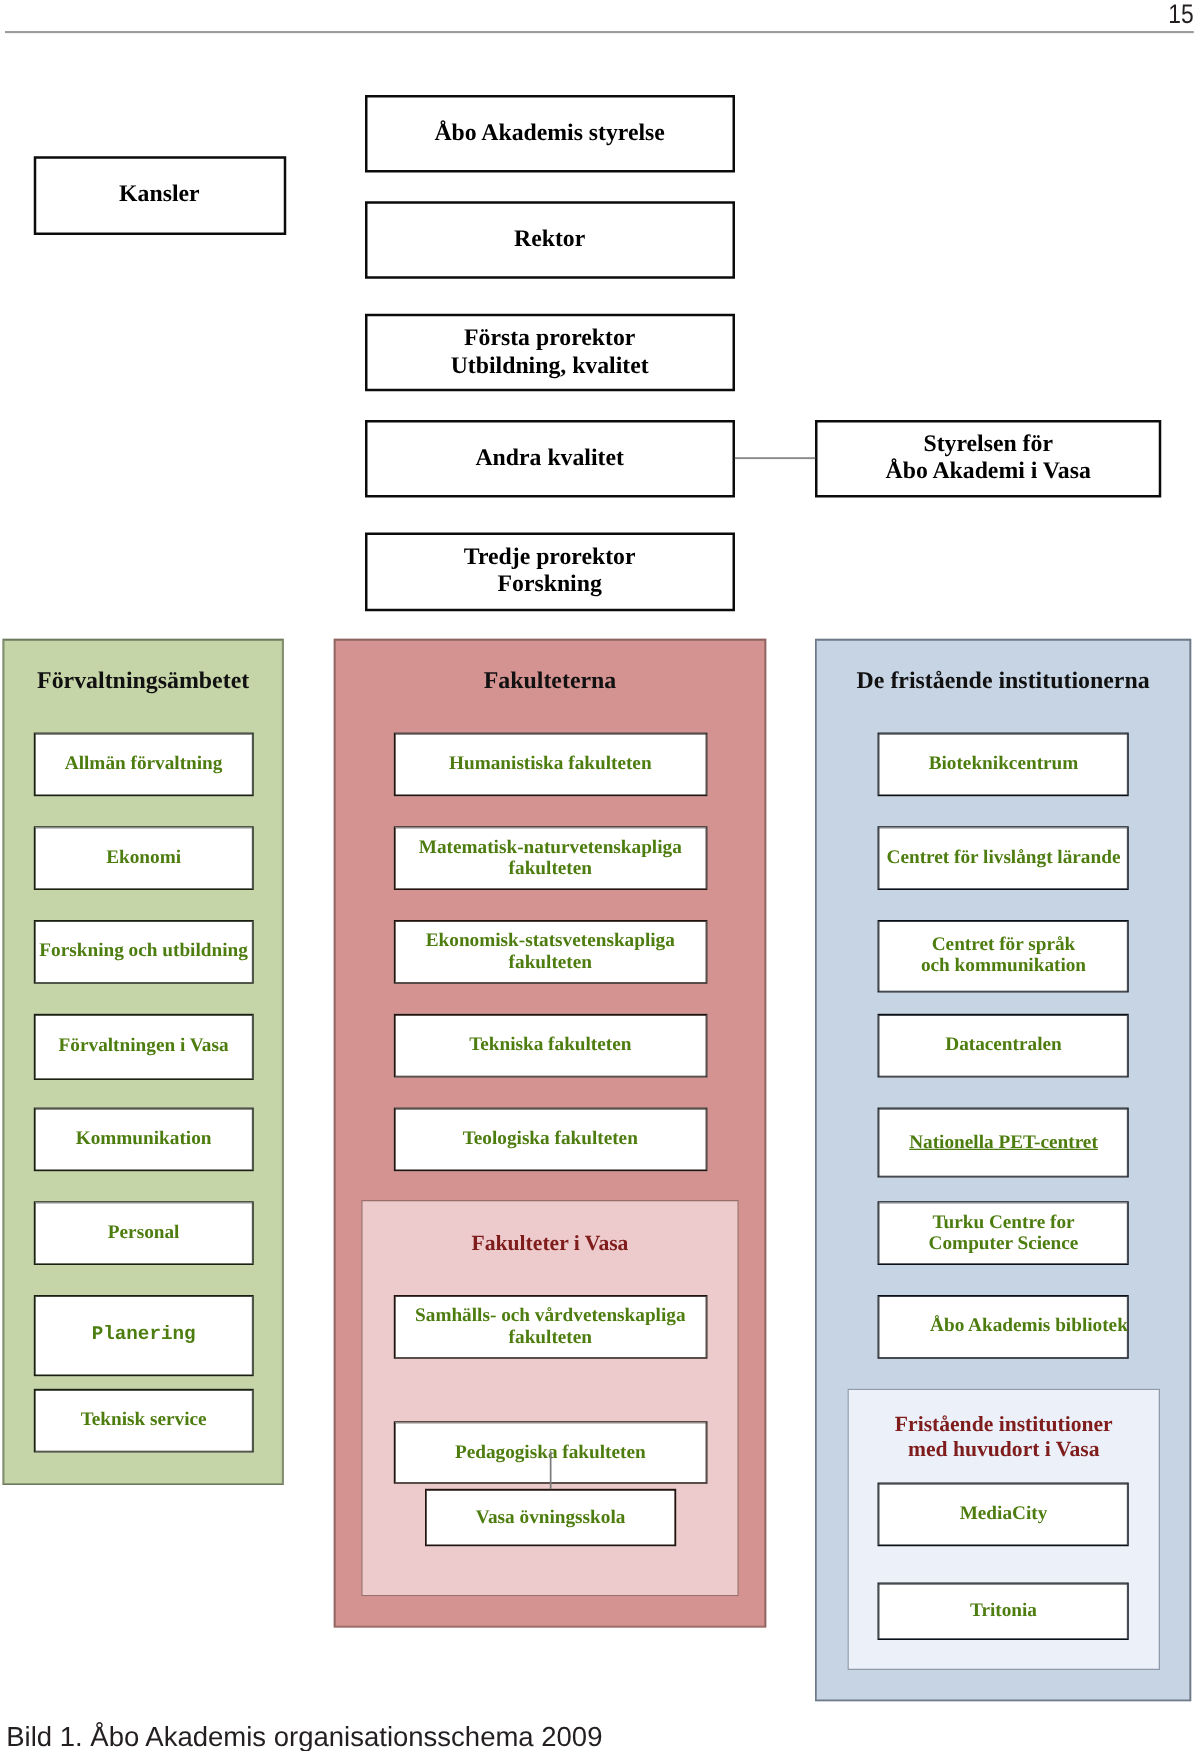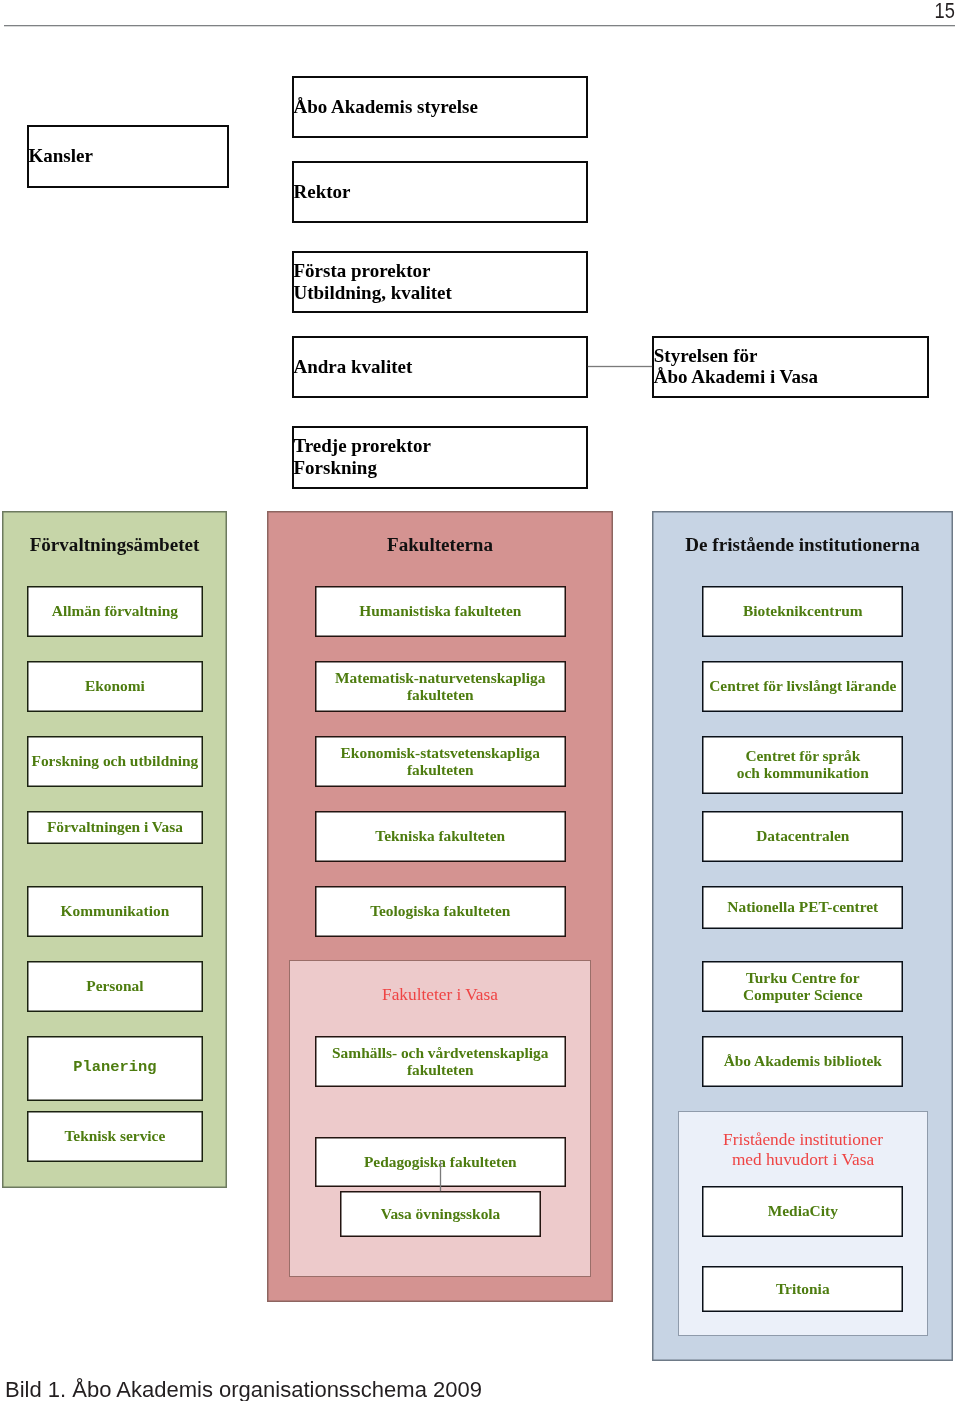--- a/index.html
+++ b/index.html
@@ -6,36 +6,36 @@
   html,body{margin:0;padding:0;}
   body{width:960px;height:1401px;background:#ffffff;position:relative;overflow:hidden;
        font-family:"Liberation Serif",serif;color:#000;
        -webkit-font-smoothing:antialiased;transform:translateZ(0);}
 
   #page-number{position:absolute;right:5.5px;top:-1.5px;font-family:"Liberation Sans",sans-serif;
       font-size:21.5px;color:#231f20;transform:scaleX(0.85);transform-origin:100% 50%;}
   #header-rule{position:absolute;left:4px;top:24.5px;width:951px;height:1px;background:#7e8184;box-shadow:0 0.55px 0 0 rgba(126,129,132,0.55);}
 
   .node{position:absolute;box-sizing:border-box;background:#ffffff;border:2px solid #0b0b0b;
-        display:flex;flex-direction:column;align-items:flex-start;justify-content:center;
+        display:flex;flex-direction:column;align-items:center;justify-content:center;
         text-align:center;font-weight:bold;font-size:19px;line-height:21.5px;color:#000;}
   .node .ln{display:block;position:relative;top:-0.5px;}
 
   .panel{position:absolute;box-sizing:border-box;}
   .panel-administration{background:#c6d5a8;border:1px solid #6d7a5f;box-shadow:inset 0 0 0 0.5px #6d7a5f;}
   .panel-faculties{background:#d49391;border:1px solid #8d6560;box-shadow:inset 0 0 0 0.5px #8d6560;}
   .panel-institutions{background:#c7d4e4;border:1px solid #6e7a87;box-shadow:inset 0 0 0 0.5px #6e7a87;}
   .subpanel{position:absolute;box-sizing:border-box;}
   .subpanel-faculties-vasa{background:#edcacb;border:1px solid #9a6e69;}
   .subpanel-institutions-vasa{background:#ebf0f9;border:1px solid #8f9bab;}
 
   .panel-title{position:absolute;text-align:center;
       font-weight:bold;font-size:19.1px;line-height:21.5px;color:#111;}
   .subpanel-title{position:absolute;text-align:center;
-      font-weight:normal;font-size:17.3px;line-height:19.2px;color:#ef4444;}
+      font-weight:bold;font-size:17.3px;line-height:19.2px;color:#7f1d1d;}
   .subpanel-title .ln{display:block;}
 
   .cell{position:absolute;box-sizing:border-box;background:#ffffff;
         display:flex;flex-direction:column;align-items:center;justify-content:center;
         text-align:center;font-weight:bold;font-size:15.4px;line-height:17px;color:#4d7c0f;}
   .cell .ln{display:block;position:relative;top:-1px;}
   .cell-administration{border:1px solid #1a2110;box-shadow:inset 0 0 0 0.5px #1a2110;}
   .cell-faculties{border:1px solid #231410;box-shadow:inset 0 0 0 0.5px #231410;}
   .cell-institutions{border:1px solid #0a1018;box-shadow:inset 0 0 0 0.5px #0a1018;}
 
@@ -94,21 +94,21 @@
   <div class="cells">
     <div class="cell cell-administration" style="left: 26.8px; top: 586px; width: 176.2px; height: 51px;">
       <span class="ln">Allmän förvaltning</span>
     </div>
     <div class="cell cell-administration" style="left: 26.8px; top: 661px; width: 176.2px; height: 51px;">
       <span class="ln">Ekonomi</span>
     </div>
     <div class="cell cell-administration" style="left: 26.8px; top: 736px; width: 176.2px; height: 51px;">
       <span class="ln">Forskning och utbildning</span>
     </div>
-    <div class="cell cell-administration" style="left: 26.8px; top: 811px; width: 176.2px; height: 33px;">
+    <div class="cell cell-administration" style="left: 26.8px; top: 811px; width: 176.2px; height: 53px;">
       <span class="ln">Förvaltningen i Vasa</span>
     </div>
     <div class="cell cell-administration" style="left: 26.8px; top: 886px; width: 176.2px; height: 51px;">
       <span class="ln">Kommunikation</span>
     </div>
     <div class="cell cell-administration" style="left: 26.8px; top: 961px; width: 176.2px; height: 51px;">
       <span class="ln">Personal</span>
     </div>
     <div class="cell cell-administration" style="left: 26.8px; top: 1036px; width: 176.2px; height: 65px; font-family: Liberation Mono, monospace;">
       <span class="ln">Planering</span>
@@ -156,28 +156,28 @@
     <div class="cell cell-institutions" style="left: 702.3px; top: 661px; width: 201px; height: 51px;">
       <span class="ln">Centret för livslångt lärande</span>
     </div>
     <div class="cell cell-institutions" style="left: 702.3px; top: 736px; width: 201px; height: 58px;">
       <span class="ln">Centret för språk</span>
       <span class="ln">och kommunikation</span>
     </div>
     <div class="cell cell-institutions" style="left: 702.3px; top: 811px; width: 201px; height: 51px;">
       <span class="ln">Datacentralen</span>
     </div>
-    <div class="cell cell-institutions" style="left: 702.3px; top: 886px; width: 201px; height: 43px;">
+    <div class="cell cell-institutions" style="left: 702.3px; top: 886px; width: 201px; height: 56px; text-decoration: underline;">
       <span class="ln">Nationella PET-centret</span>
     </div>
     <div class="cell cell-institutions" style="left: 702.3px; top: 961px; width: 201px; height: 51px;">
       <span class="ln">Turku Centre for</span>
       <span class="ln">Computer Science</span>
     </div>
-    <div class="cell cell-institutions" style="left: 702.3px; top: 1036px; width: 201px; height: 51px;">
+    <div class="cell cell-institutions" style="left: 702.3px; top: 1036px; width: 201px; height: 51px; align-items: flex-end;">
       <span class="ln">Åbo Akademis bibliotek</span>
     </div>
   </div>
   <div class="cells">
     <div class="cell cell-institutions" style="left: 702.3px; top: 1186px; width: 201px; height: 51px;">
       <span class="ln">MediaCity</span>
     </div>
     <div class="cell cell-institutions" style="left: 702.3px; top: 1266px; width: 201px; height: 46px;">
       <span class="ln">Tritonia</span>
     </div>

